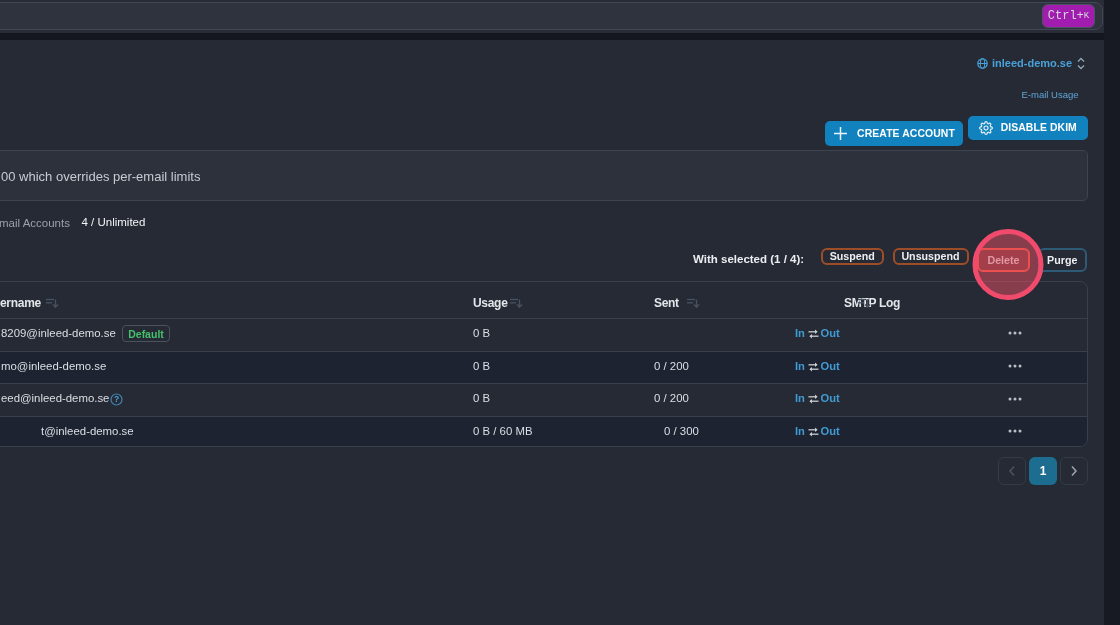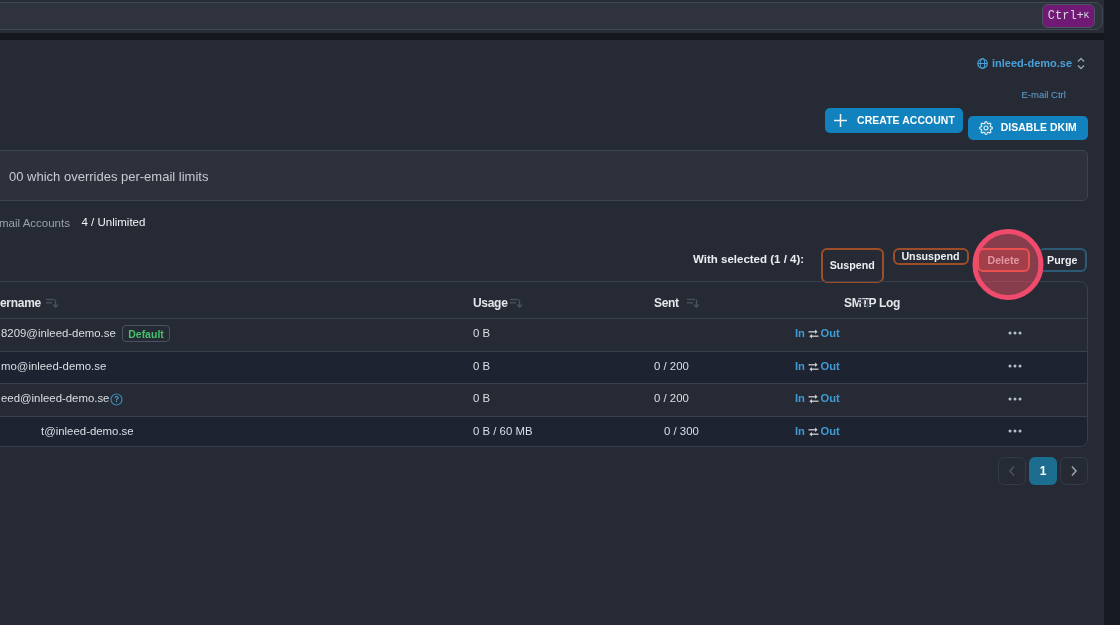--- a/index.html
+++ b/index.html
@@ -12,64 +12,64 @@
         display:flex;align-items:center;justify-content:center;box-sizing:border-box;background:transparent;}
   .hdr{font-weight:bold;font-size:12px;letter-spacing:-0.3px;color:#e3e6ea;}
   .cell{font-size:11.4px;color:#dcdfe5;}
 </style>
 </head>
 <body>
 
 <div class="abs" style="left:0;top:0;width:1104px;height:33px;background:#272c36;"></div>
 <div class="abs" style="left:-24px;top:2px;width:1127px;height:28px;background:#2e333e;
      border:1px solid #414754;border-radius:8px;box-sizing:border-box;"></div>
-<div class="abs" style="left:1042px;top:4px;width:53px;height:24px;background:#701a75;
+<div class="abs" style="left:1042px;top:4px;width:53px;height:24px;background:#a21caf;
      border:1px solid #4d5360;border-radius:6px;box-sizing:border-box;display:flex;align-items:center;
      justify-content:center;font-family:'Liberation Mono',monospace;font-size:12px;color:#d4d8de;">Ctrl+<span style="font-size:9px;">K</span></div>
 <div class="abs" style="left:0;top:33px;width:1104px;height:7px;background:#14171e;"></div>
 
 <div class="abs" style="left:1104px;top:0;width:16px;height:625px;background:#171a22;"></div>
 
 <svg class="abs" style="left:976.5px;top:58px;" width="11" height="11" viewBox="0 0 13 13">
   <circle cx="6.5" cy="6.5" r="5.6" fill="none" stroke="#4aa0d8" stroke-width="1.4"></circle>
   <ellipse cx="6.5" cy="6.5" rx="2.6" ry="5.6" fill="none" stroke="#4aa0d8" stroke-width="1.2"></ellipse>
   <line x1="1" y1="6.5" x2="12" y2="6.5" stroke="#4aa0d8" stroke-width="1.2"></line>
 </svg>
 <div class="abs" style="left:992px;top:57px;font-size:11px;font-weight:bold;color:#4aa0d8;">inleed-demo.se</div>
 <svg class="abs" style="left:1076px;top:57px;" width="10" height="13" viewBox="0 0 10 13">
   <polyline points="2,4.5 5,1.5 8,4.5" fill="none" stroke="#8fa4b4" stroke-width="1.4"></polyline>
   <polyline points="2,8.5 5,11.5 8,8.5" fill="none" stroke="#8fa4b4" stroke-width="1.4"></polyline>
 </svg>
 
-<div class="abs" style="left:1021.5px;top:89px;font-size:9.5px;color:#5fa5d5;">E-mail Ctrl</div>
-
-<div class="abs btn-blue" style="left:825px;top:108px;width:138px;height:24.5px;">
+<div class="abs" style="left:1021.5px;top:89px;font-size:9.5px;color:#5fa5d5;">E-mail Usage</div>
+
+<div class="abs btn-blue" style="left:825px;top:121px;width:138px;height:24.5px;">
   <svg width="15" height="15" viewBox="0 0 15 15" style="margin-right:9px;">
     <line x1="7.5" y1="1" x2="7.5" y2="14" stroke="#e8f2f8" stroke-width="1.5"></line>
     <line x1="1" y1="7.5" x2="14" y2="7.5" stroke="#e8f2f8" stroke-width="1.5"></line>
   </svg>
   CREATE ACCOUNT
 </div>
 <div class="abs btn-blue" style="left:967.5px;top:115.5px;width:120.5px;height:24.5px;">
   <svg width="14" height="14" viewBox="0 0 24 24" style="margin-right:8px;">
     <path fill="none" stroke="#e8f2f8" stroke-width="2" d="M12 8.5 A3.5 3.5 0 1 0 12 15.5 A3.5 3.5 0 1 0 12 8.5 Z"></path>
     <path fill="none" stroke="#e8f2f8" stroke-width="2" d="M19.4 15a1.6 1.6 0 0 0 .33 1.82l.06.06a2 2 0 1 1-2.83 2.83l-.06-.06a1.6 1.6 0 0 0-1.82-.33 1.6 1.6 0 0 0-1 1.51V21a2 2 0 1 1-4 0v-.09a1.6 1.6 0 0 0-1-1.51 1.6 1.6 0 0 0-1.82.33l-.06.06a2 2 0 1 1-2.83-2.83l.06-.06a1.6 1.6 0 0 0 .33-1.82 1.6 1.6 0 0 0-1.51-1H3a2 2 0 1 1 0-4h.09a1.6 1.6 0 0 0 1.51-1 1.6 1.6 0 0 0-.33-1.82l-.06-.06a2 2 0 1 1 2.83-2.83l.06.06a1.6 1.6 0 0 0 1.82.33H9a1.6 1.6 0 0 0 1-1.51V3a2 2 0 1 1 4 0v.09a1.6 1.6 0 0 0 1 1.51 1.6 1.6 0 0 0 1.82-.33l.06-.06a2 2 0 1 1 2.83 2.83l-.06.06a1.6 1.6 0 0 0-.33 1.82V9a1.6 1.6 0 0 0 1.51 1H21a2 2 0 1 1 0 4h-.09a1.6 1.6 0 0 0-1.51 1Z"></path>
   </svg>
   DISABLE DKIM
 </div>
 
 <div class="abs" style="left:-20px;top:150px;width:1108px;height:51px;background:#2c313c;
      border:1px solid #3d4450;border-radius:5px;box-sizing:border-box;"></div>
-<div class="abs" style="left:1px;top:168.5px;font-size:13px;color:#c7cbd2;padding-left:8px;">00 which overrides per-email limits</div>
+<div class="abs" style="left:1px;top:168.5px;font-size:13px;color:#c7cbd2;">00 which overrides per-email limits</div>
 
 <div class="abs" style="left:-1px;top:217px;font-size:11.5px;color:#99a0ac;">mail Accounts</div>
 <div class="abs" style="left:81.5px;top:216px;font-size:11.5px;font-weight:normal;color:#f2f4f7;">4 / Unlimited</div>
 
 <div class="abs" style="left:693px;top:252.5px;font-size:11.5px;font-weight:bold;color:#eceef1;">With selected (1 / 4):</div>
-<div class="abs obtn" style="left:820.5px;top:247.5px;width:63.5px;height:35px;">Suspend</div>
+<div class="abs obtn" style="left:820.5px;top:247.5px;width:63.5px;height:17px;">Suspend</div>
 <div class="abs obtn" style="left:892.5px;top:247.5px;width:76px;height:17px;">Unsuspend</div>
 <div class="abs obtn" style="left:977px;top:248px;width:53px;height:23.5px;border-color:#e3503a;background:rgba(210,60,45,.30);color:#d3d6da;">Delete</div>
 <div class="abs obtn" style="left:1037.5px;top:248px;width:49.5px;height:23.5px;border-color:#2d5b76;">Purge</div>
 
 <div class="abs" style="left:-20px;top:281px;width:1108px;height:166px;border:1px solid #39404c;
      border-radius:8px;box-sizing:border-box;overflow:hidden;">
   <div style="position:absolute;left:0;top:68.5px;width:1108px;height:32.5px;background:#1d2331;"></div>
   <div style="position:absolute;left:0;top:133.5px;width:1108px;height:32.5px;background:#1d2331;"></div>
   <div style="position:absolute;left:0;top:36px;width:1108px;height:1px;background:#39404c;"></div>
   <div style="position:absolute;left:0;top:68.5px;width:1108px;height:1px;background:#39404c;"></div>

